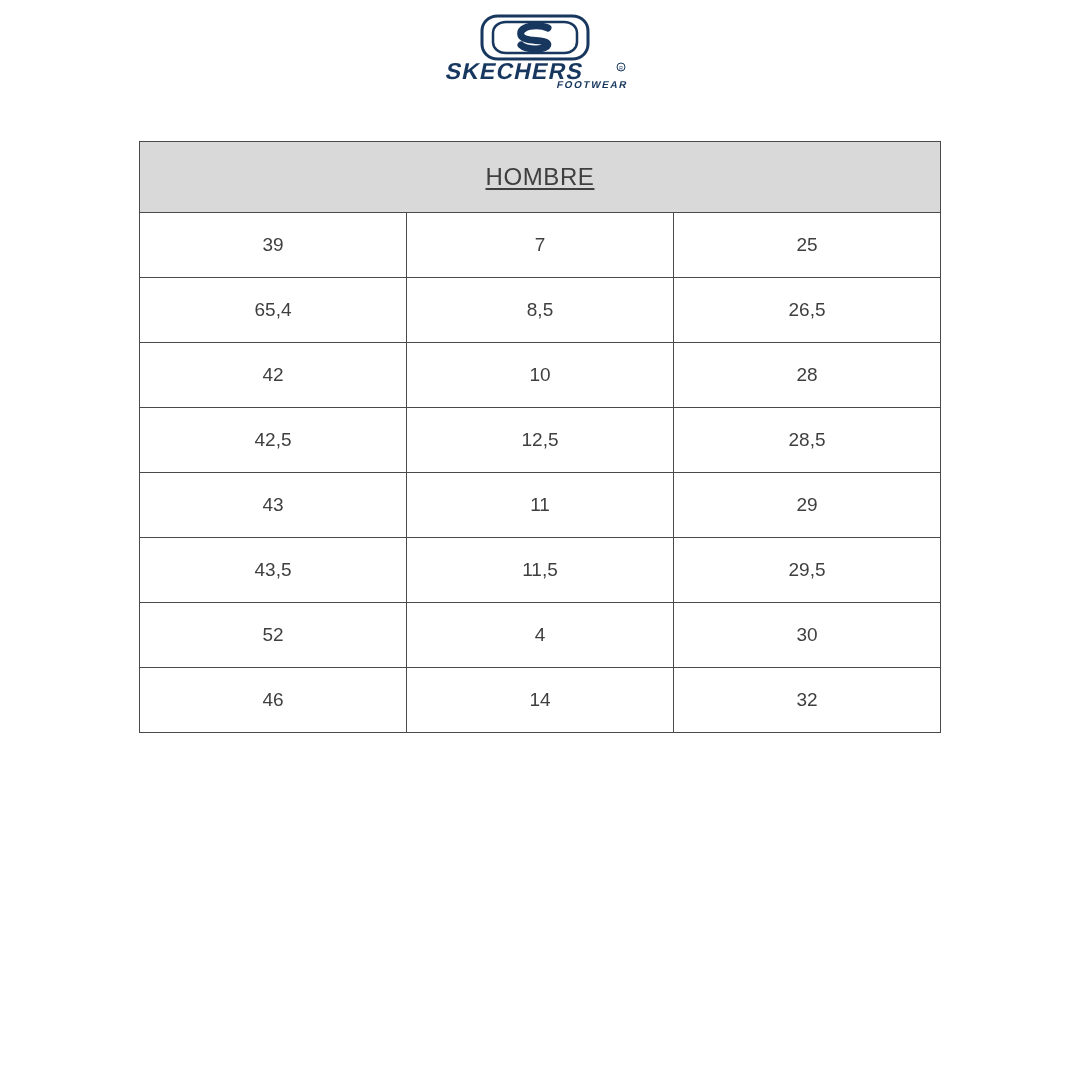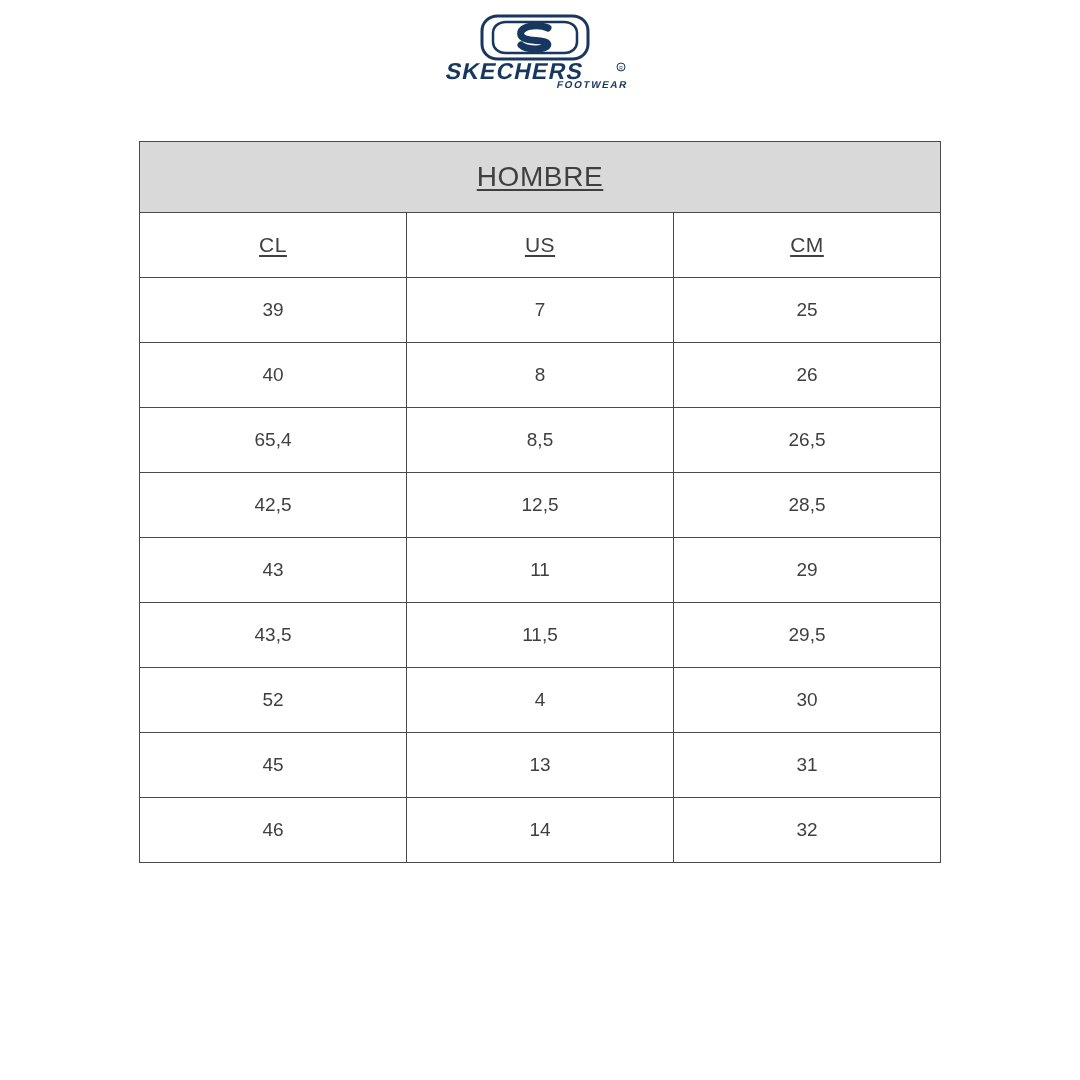--- a/index.html
+++ b/index.html
@@ -54,21 +54,21 @@
   table.size-table th {
     border: 1px solid #4a4a4a;
     text-align: center;
     vertical-align: middle;
     font-weight: normal;
     color: #3f3f3f;
   }
   .title-row td {
     background: #d9d9d9;
     height: 68px;
-    font-size: 28px;
+    font-size: 24px;
     font-weight: bold;
     color: #1f1f1f;
     letter-spacing: 0.6px;
   }
   .title-row td span.u {
     text-decoration: underline;
     text-underline-offset: 3px;
   }
   .head-row td {
     height: 62px;
@@ -120,40 +120,35 @@
       </svg>
     </div>
   </div>
 
   <div class="table-wrap">
     <table class="size-table">
       <tbody>
         <tr class="title-row">
           <td colspan="3"><span class="u">HOMBRE</span></td>
         </tr>
-        <tr class="head-row">
-          <td class="col-cl"><span class="u">CL</span></td>
-          <td class="col-us"><span class="u">US</span></td>
-          <td class="col-cm"><span class="u">CM</span></td>
-        </tr>
 
         <tr class="data-row">
           <td>39</td>
           <td>7</td>
           <td>25</td>
         </tr>
         <tr class="data-row">
-          <td>40</td>
-          <td>8</td>
-          <td>26</td>
-        </tr>
-        <tr class="data-row">
           <td>65,4</td>
           <td>8,5</td>
           <td>26,5</td>
+        </tr>
+        <tr class="data-row">
+          <td>42</td>
+          <td>10</td>
+          <td>28</td>
         </tr>
         <tr class="data-row">
           <td>42,5</td>
           <td>12,5</td>
           <td>28,5</td>
         </tr>
         <tr class="data-row">
           <td>43</td>
           <td>11</td>
           <td>29</td>
@@ -162,25 +157,20 @@
           <td>43,5</td>
           <td>11,5</td>
           <td>29,5</td>
         </tr>
         <tr class="data-row">
           <td>52</td>
           <td>4</td>
           <td>30</td>
         </tr>
         <tr class="data-row">
-          <td>45</td>
-          <td>13</td>
-          <td>31</td>
-        </tr>
-        <tr class="data-row">
           <td>46</td>
           <td>14</td>
           <td>32</td>
         </tr>
       </tbody>
     </table>
   </div>
 
 </div>
 

